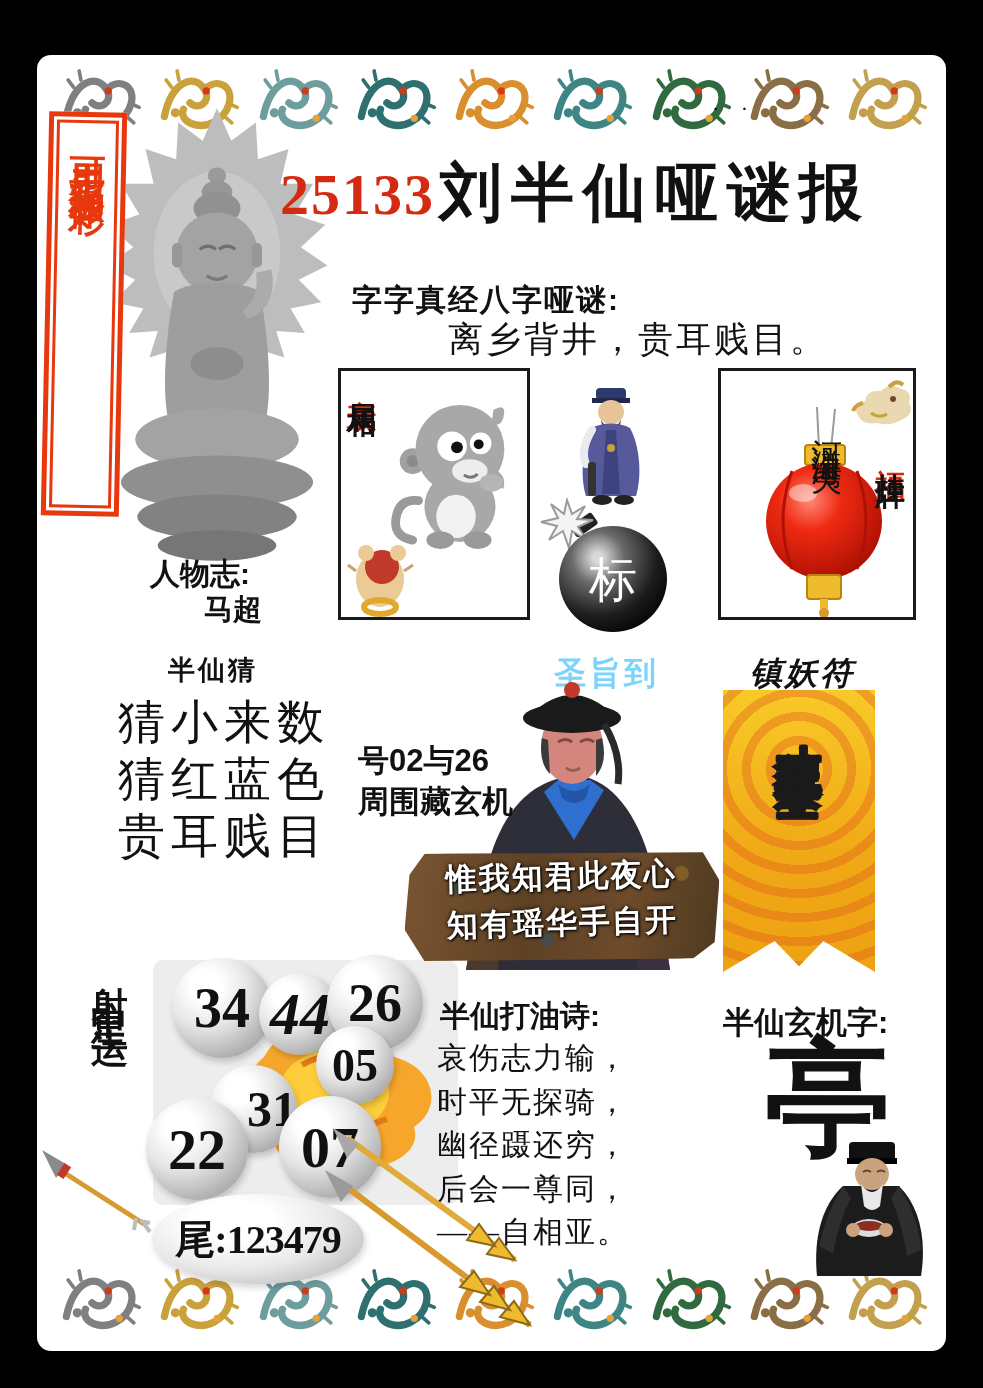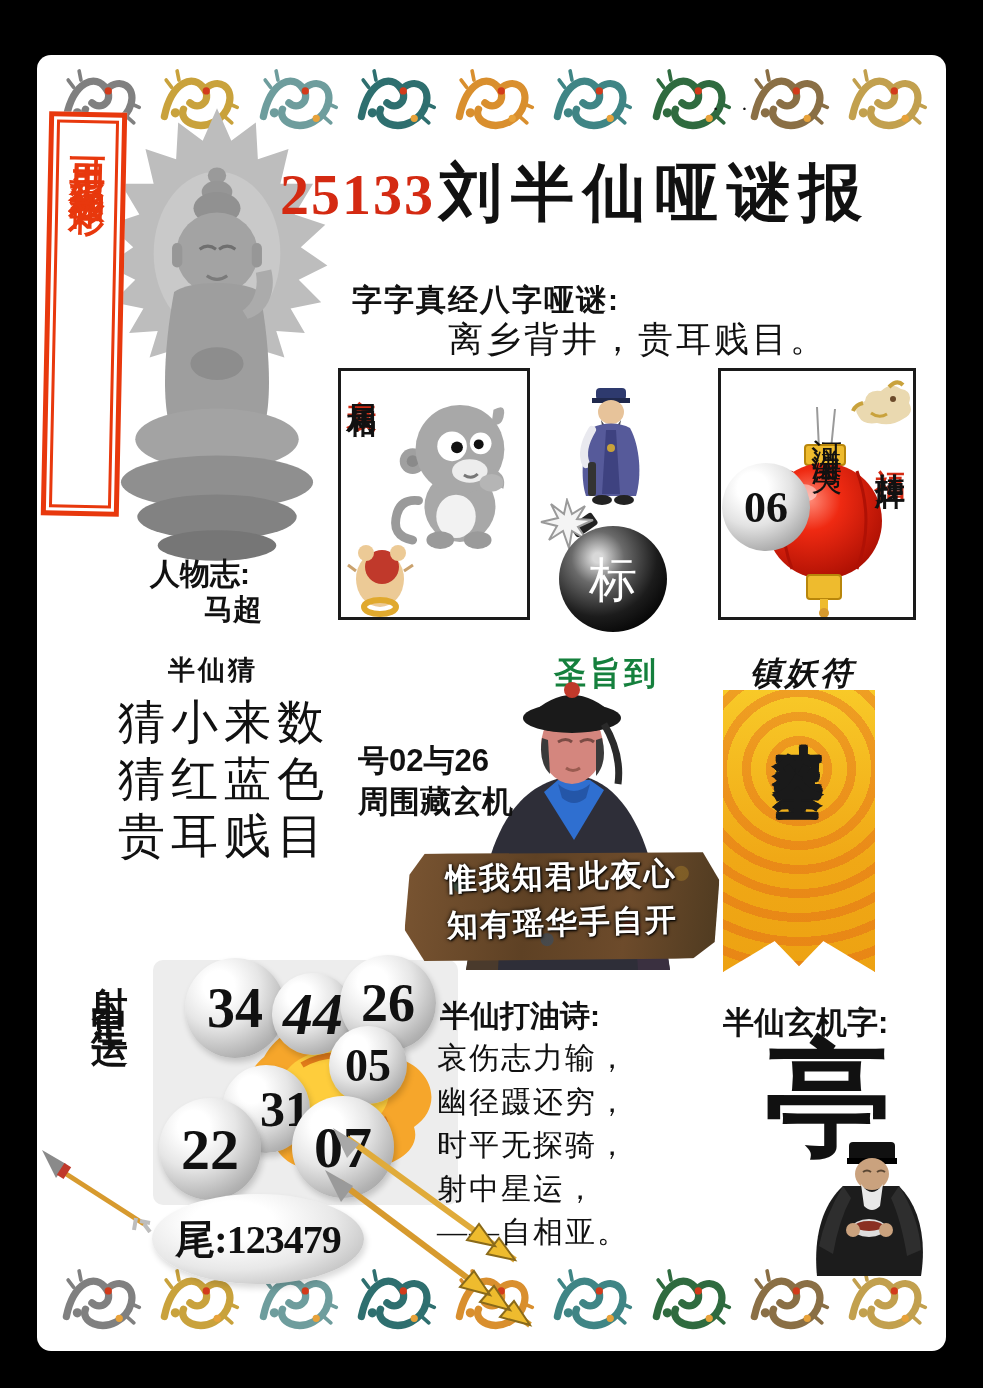--- a/index.html
+++ b/index.html
@@ -59,21 +59,21 @@
   #lucky-tag{position:absolute;left:148px;top:74px;height:170px;font-size:30px;letter-spacing:5px;z-index:4;font-weight:bold;}
   #lucky-tag .red{color:#d42a12;}
   #lucky-tag .blk{color:#111;}
 
   #figure-note-heading{left:150px;top:554px;font-size:30px;color:#111;z-index:6;}
   #figure-note-name{left:204px;top:590px;font-size:29px;color:#111;font-weight:600;z-index:6;}
 
   #guesses-heading{left:168px;top:652px;font-size:27px;color:#111;letter-spacing:3px;}
   #guess-lines{left:118px;top:694px;font-size:47px;color:#111;line-height:57px;letter-spacing:6px;}
 
-  #decree-heading{left:554px;top:652px;font-size:32px;color:#15803d;letter-spacing:3px;}
+  #decree-heading{left:554px;top:652px;font-size:32px;color:#7dd3fc;letter-spacing:3px;}
   #talisman-heading{left:750px;top:652px;font-size:32px;color:#111;letter-spacing:3px;font-style:italic;}
 
   #number-hint{left:358px;top:740px;font-size:31px;color:#111;line-height:41px;z-index:6;}
 
   #official{left:408px;top:680px;width:312px;height:290px;z-index:4;}
   #scroll{left:404px;top:848px;width:316px;height:114px;z-index:5;transform:rotate(-1.5deg);
     background:
       radial-gradient(circle at 18% 30%,rgba(45,110,110,.55) 0 7px,transparent 8px),
       radial-gradient(circle at 72% 70%,rgba(150,40,30,.5) 0 8px,transparent 9px),
       radial-gradient(circle at 45% 80%,rgba(40,80,120,.45) 0 6px,transparent 7px),
@@ -94,21 +94,21 @@
     color:#fff;-webkit-text-stroke:3px #1a1a1a;text-shadow:2px 0 0 #1a1a1a,-2px 0 0 #1a1a1a,0 2px 0 #1a1a1a,0 -2px 0 #1a1a1a;}
 
   #star-luck{left:84px;top:958px;height:250px;font-size:37px;color:#111;letter-spacing:14px;z-index:6;}
   #arrow-left{left:20px;top:1138px;width:132px;height:95px;z-index:5;}
 
   
   #ball-backdrop{left:153px;top:960px;width:305px;height:245px;background:#ededed;border-radius:10px;z-index:1;}
   #orange-blob{left:222px;top:995px;width:245px;height:195px;z-index:2;}
   .ball{position:absolute;border-radius:50%;z-index:5;display:flex;align-items:center;justify-content:center;
     background:radial-gradient(circle at 34% 28%,#fff 0 16%,#e6e6e6 42%,#b2b2b2 74%,#939393);
-    box-shadow:2px 4px 6px rgba(0,0,0,.18);margin-left:13px;}
+    box-shadow:2px 4px 6px rgba(0,0,0,.18);}
   .ball span{color:#111;font-weight:bold;font-family:"Liberation Serif",serif;}
   #b0{left:172px;top:958px;width:100px;height:100px;} #b0 span{font-size:56px;}
   #b1{left:259px;top:973px;width:82px;height:82px;}  #b1 span{font-size:60px;font-style:italic;}
   #b2{left:327px;top:955px;width:96px;height:96px;}  #b2 span{font-size:54px;}
   #b3{left:316px;top:1026px;width:78px;height:78px;} #b3 span{font-size:46px;}
   #b4{left:209px;top:1065px;width:88px;height:88px;justify-content:flex-end;} #b4 span{font-size:50px;}
   #b5{left:146px;top:1098px;width:102px;height:102px;} #b5 span{font-size:58px;}
   #b6{left:279px;top:1096px;width:102px;height:102px;} #b6 span{font-size:58px;}
   #tail-oval{left:152px;top:1194px;width:212px;height:90px;border-radius:50%;z-index:5;
     background:radial-gradient(ellipse at 38% 30%,#fff 0 22%,#e8e8e8 55%,#bdbdbd 85%,#a8a8a8);
@@ -437,23 +437,20 @@
           </radialGradient>
         </defs>
         <circle cx="77" cy="116" r="58" fill="url(#lg)"></circle>
         <path d="M45,66 q-18,50 0,98 M110,66 q18,50 0,98" stroke="#b01105" stroke-width="3" fill="none"></path>
         <ellipse cx="56" cy="88" rx="14" ry="9" fill="#ffffff" opacity="0.45"></ellipse>
         <rect x="60" y="170" width="34" height="24" rx="3" fill="#eebb2e" stroke="#b8860b" stroke-width="2"></rect>
         <rect x="73" y="194" width="8" height="12" fill="#eebb2e"></rect>
         <circle cx="77" cy="208" r="5" fill="#d79a2e"></circle>
       </svg>
     </div>
-    <div id="ball06">
-        <span class="song" style="font-weight:bold">06</span>
-      </div>
     <div class="abs vtext song" id="lantern-idiom">河溓海夷</div>
     <div class="abs vtext hei" id="lucky-tag">
       <span class="red">福</span><span class="blk">挂牌</span>
     </div>
   </div>
 
   <div class="abs hei" id="figure-note-heading">人物志:</div>
   <div class="abs hei" id="figure-note-name">马超</div>
 
   <div class="abs hei" id="guesses-heading">半仙猜</div>
@@ -551,23 +548,23 @@
       <polygon points="40,50 68,66 56,82" fill="#9a9a9a"></polygon>
       <polygon points="48,8 74,24 62,38" fill="#a8a8a8"></polygon>
       <path d="M245,205 l-30,-8 l14,-16 z M225,190 l-30,-8 l14,-16 z M205,175 l-30,-8 l14,-16 z" fill="#eebb2e" stroke="#8a6a1a" stroke-width="2"></path>
       <path d="M230,140 l-28,-6 l12,-16 z M210,126 l-28,-6 l12,-16 z" fill="#eebb2e" stroke="#8a6a1a" stroke-width="2"></path>
     </svg>
   </div>
 
   <div class="abs hei" id="doggerel-heading">半仙打油诗:</div>
   <div class="abs song" id="doggerel-lines">
     <div>哀伤志力输，</div>
+    <div>时平无探骑，</div>
     <div>幽径蹑还穷，</div>
-    <div>时平无探骑，</div>
-    <div>射中星运，</div>
+    <div>后会一尊同，</div>
     <div>——自相亚。</div>
   </div>
 
   <div class="abs hei" id="mystery-heading">半仙玄机字:</div>
   <div class="abs song" id="mystery-char">亭</div>
 
   <div class="abs" id="oldman">
     <svg viewBox="0 0 155 165" width="155" height="165">
       <path d="M50,60 C30,78 20,110 24,150 L128,150 C134,112 126,80 106,60 Z" fill="#1c1c1c"></path>
       <path d="M50,60 q-18,30 -24,60 l14,8 q6,-34 18,-56 z" fill="#2e2e2e"></path>

